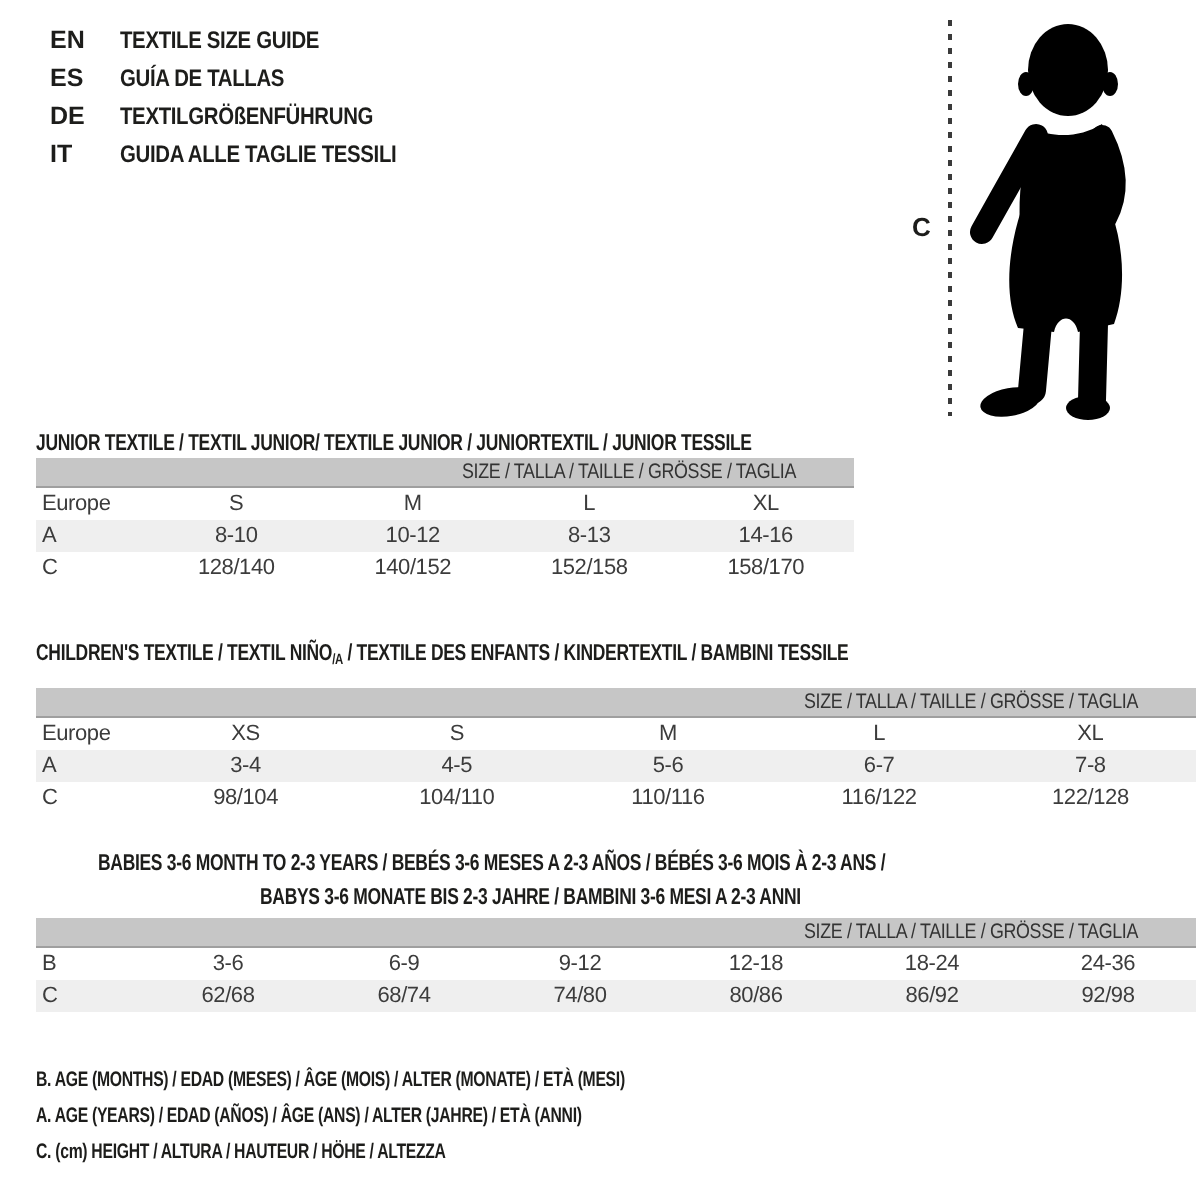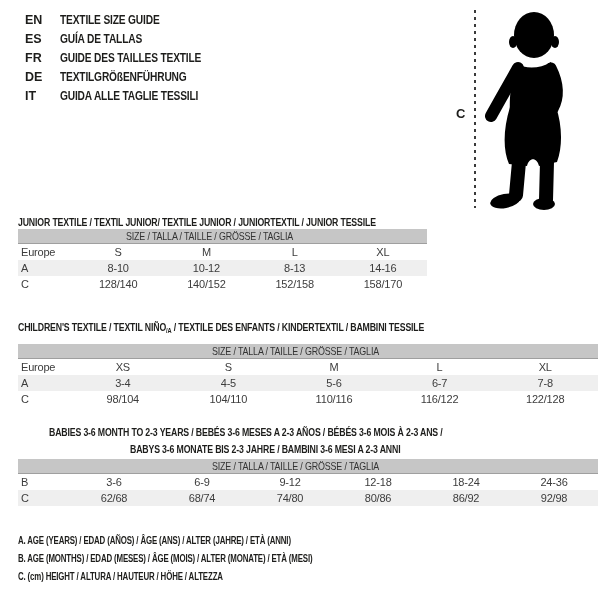--- a/index.html
+++ b/index.html
@@ -43,21 +43,21 @@
   .sec-junior .sec-title{}
   .sec-children .sec-title{margin-bottom:10px;}
   .sec-babies .title-block{margin-bottom:1px;text-align:center;}
   sub.title-sub{font-size:7.5px;vertical-align:-2px;}
 
   
   table.size-table{border-collapse:collapse;table-layout:fixed;width:100%;}
   th.size-bar{
     background:var(--size-bar-bg,#c6c6c6);
     border-bottom:1px solid var(--size-bar-border,#9f9f9f);
-    height:14px;padding:0 0 0 4px;text-align:center;font-weight:normal;
+    height:14px;padding:0 0 0 4px;text-align:right;font-weight:normal;
     font-size:10.5px;color:#333;
   }
   td{height:16px;font-size:11px;letter-spacing:-0.2px;color:var(--table-text,#3c3c3c);
      text-align:center;padding:0;white-space:nowrap;}
   td.row-label{text-align:left;padding-left:3px;}
   tr.shaded td{background:var(--row-shaded-bg,#efefef);}
   col.col-label-1{width:56px;}
   col.col-label-2{width:52px;}
 
   
@@ -70,24 +70,20 @@
 <div>
 
   <div class="lang-header">
     <div class="lang-row">
       <span class="lang-code">EN</span>
       <span class="lang-title"><span class="cond">TEXTILE SIZE GUIDE</span></span>
     </div>
     <div class="lang-row">
       <span class="lang-code">ES</span>
       <span class="lang-title"><span class="cond">GUÍA DE TALLAS</span></span>
-    </div>
-    <div class="lang-row">
-      <span class="lang-code">FR</span>
-      <span class="lang-title"><span class="cond">GUIDE DES TAILLES TEXTILE</span></span>
     </div>
     <div class="lang-row">
       <span class="lang-code">DE</span>
       <span class="lang-title"><span class="cond">TEXTILGRÖßENFÜHRUNG</span></span>
     </div>
     <div class="lang-row">
       <span class="lang-code">IT</span>
       <span class="lang-title"><span class="cond">GUIDA ALLE TAGLIE TESSILI</span></span>
     </div>
   </div>
@@ -237,18 +233,18 @@
           <td>74/80</td>
           <td>80/86</td>
           <td>86/92</td>
           <td>92/98</td>
         </tr>
       </tbody>
     </table>
   </div>
 
   <div class="footnotes">
+    <div class="foot-line"><span class="cond-foot">B. AGE (MONTHS) / EDAD (MESES) / ÂGE (MOIS) / ALTER (MONATE) / ETÀ (MESI)</span></div>
     <div class="foot-line"><span class="cond-foot">A. AGE (YEARS) / EDAD (AÑOS) / ÂGE (ANS) / ALTER (JAHRE) / ETÀ (ANNI)</span></div>
-    <div class="foot-line"><span class="cond-foot">B. AGE (MONTHS) / EDAD (MESES) / ÂGE (MOIS) / ALTER (MONATE) / ETÀ (MESI)</span></div>
     <div class="foot-line"><span class="cond-foot">C. (cm) HEIGHT / ALTURA / HAUTEUR / HÖHE / ALTEZZA</span></div>
   </div>
 
 </div>
 
 </body></html>

